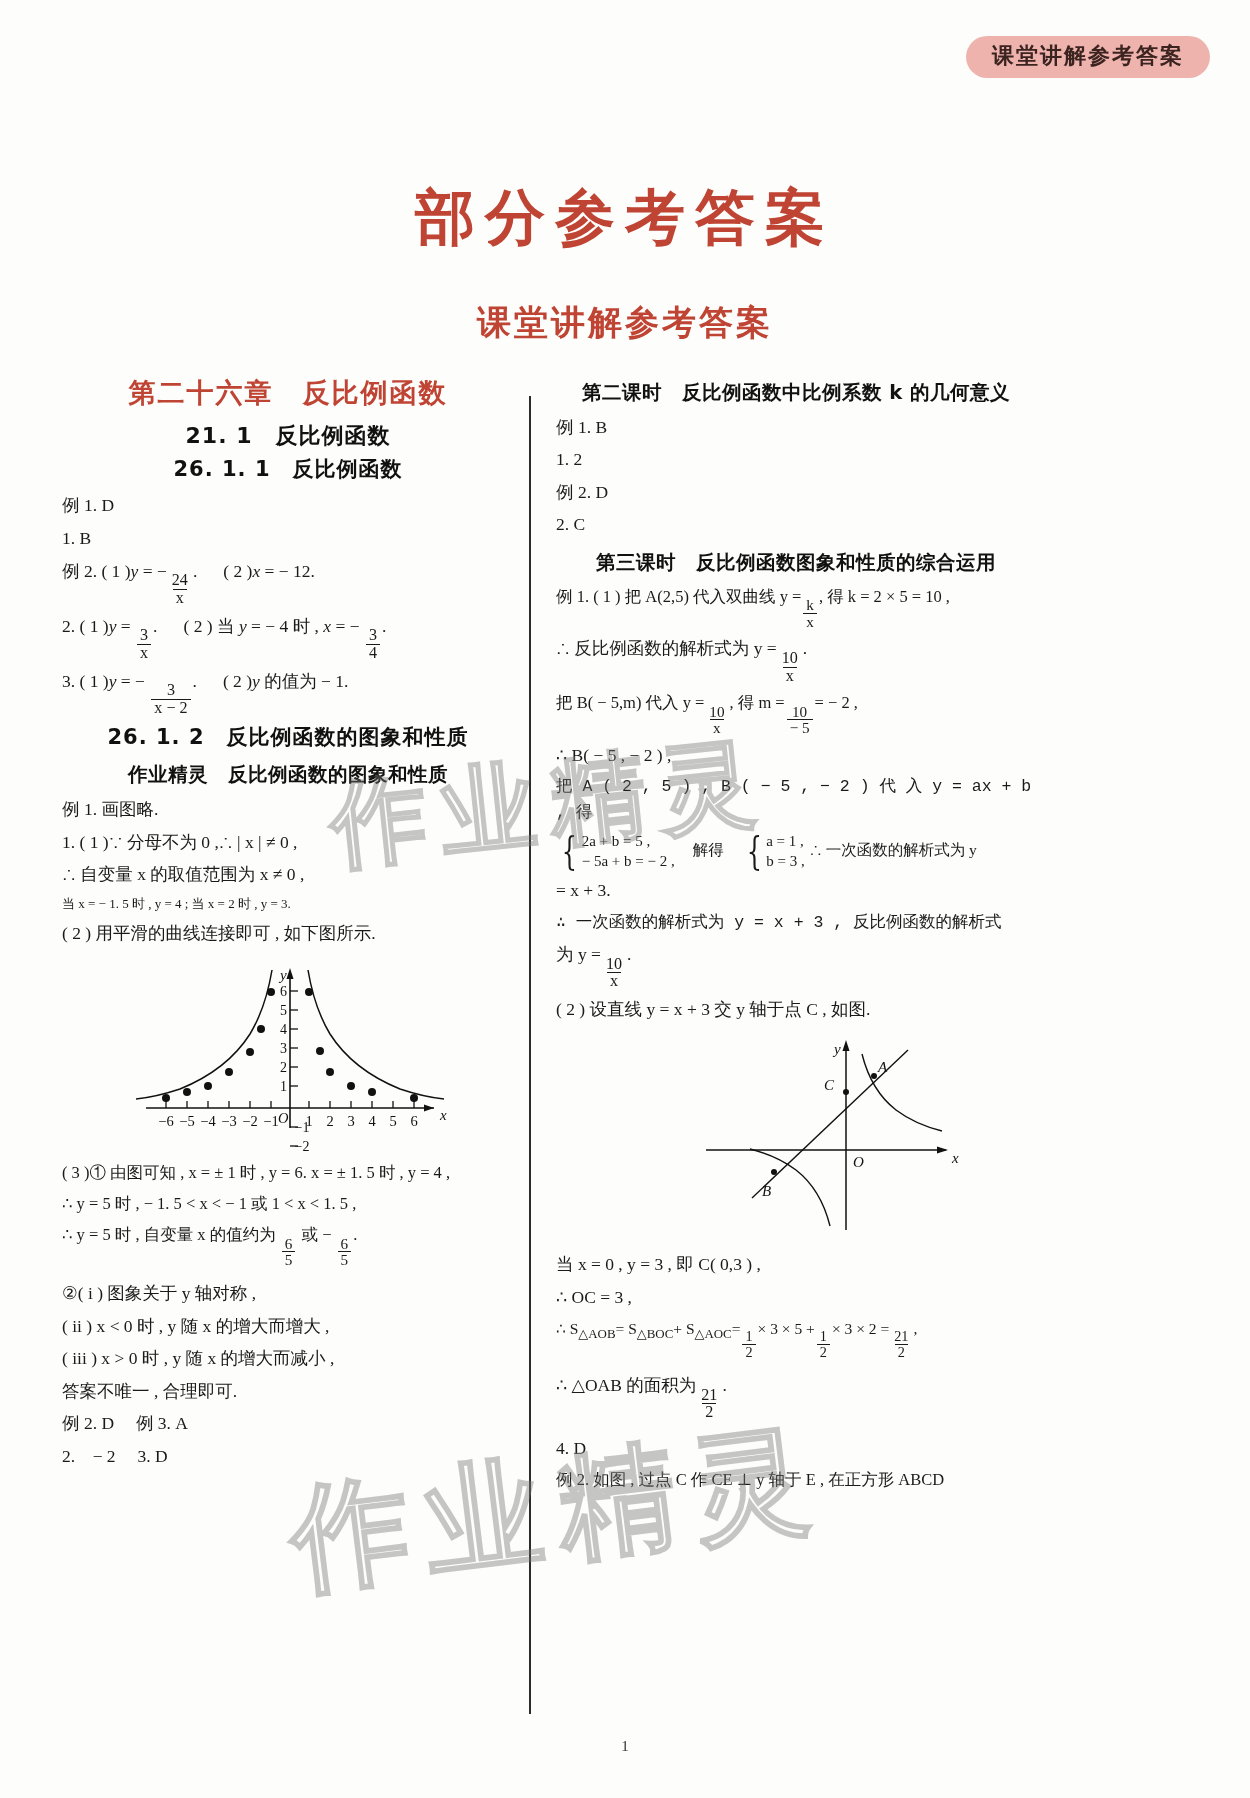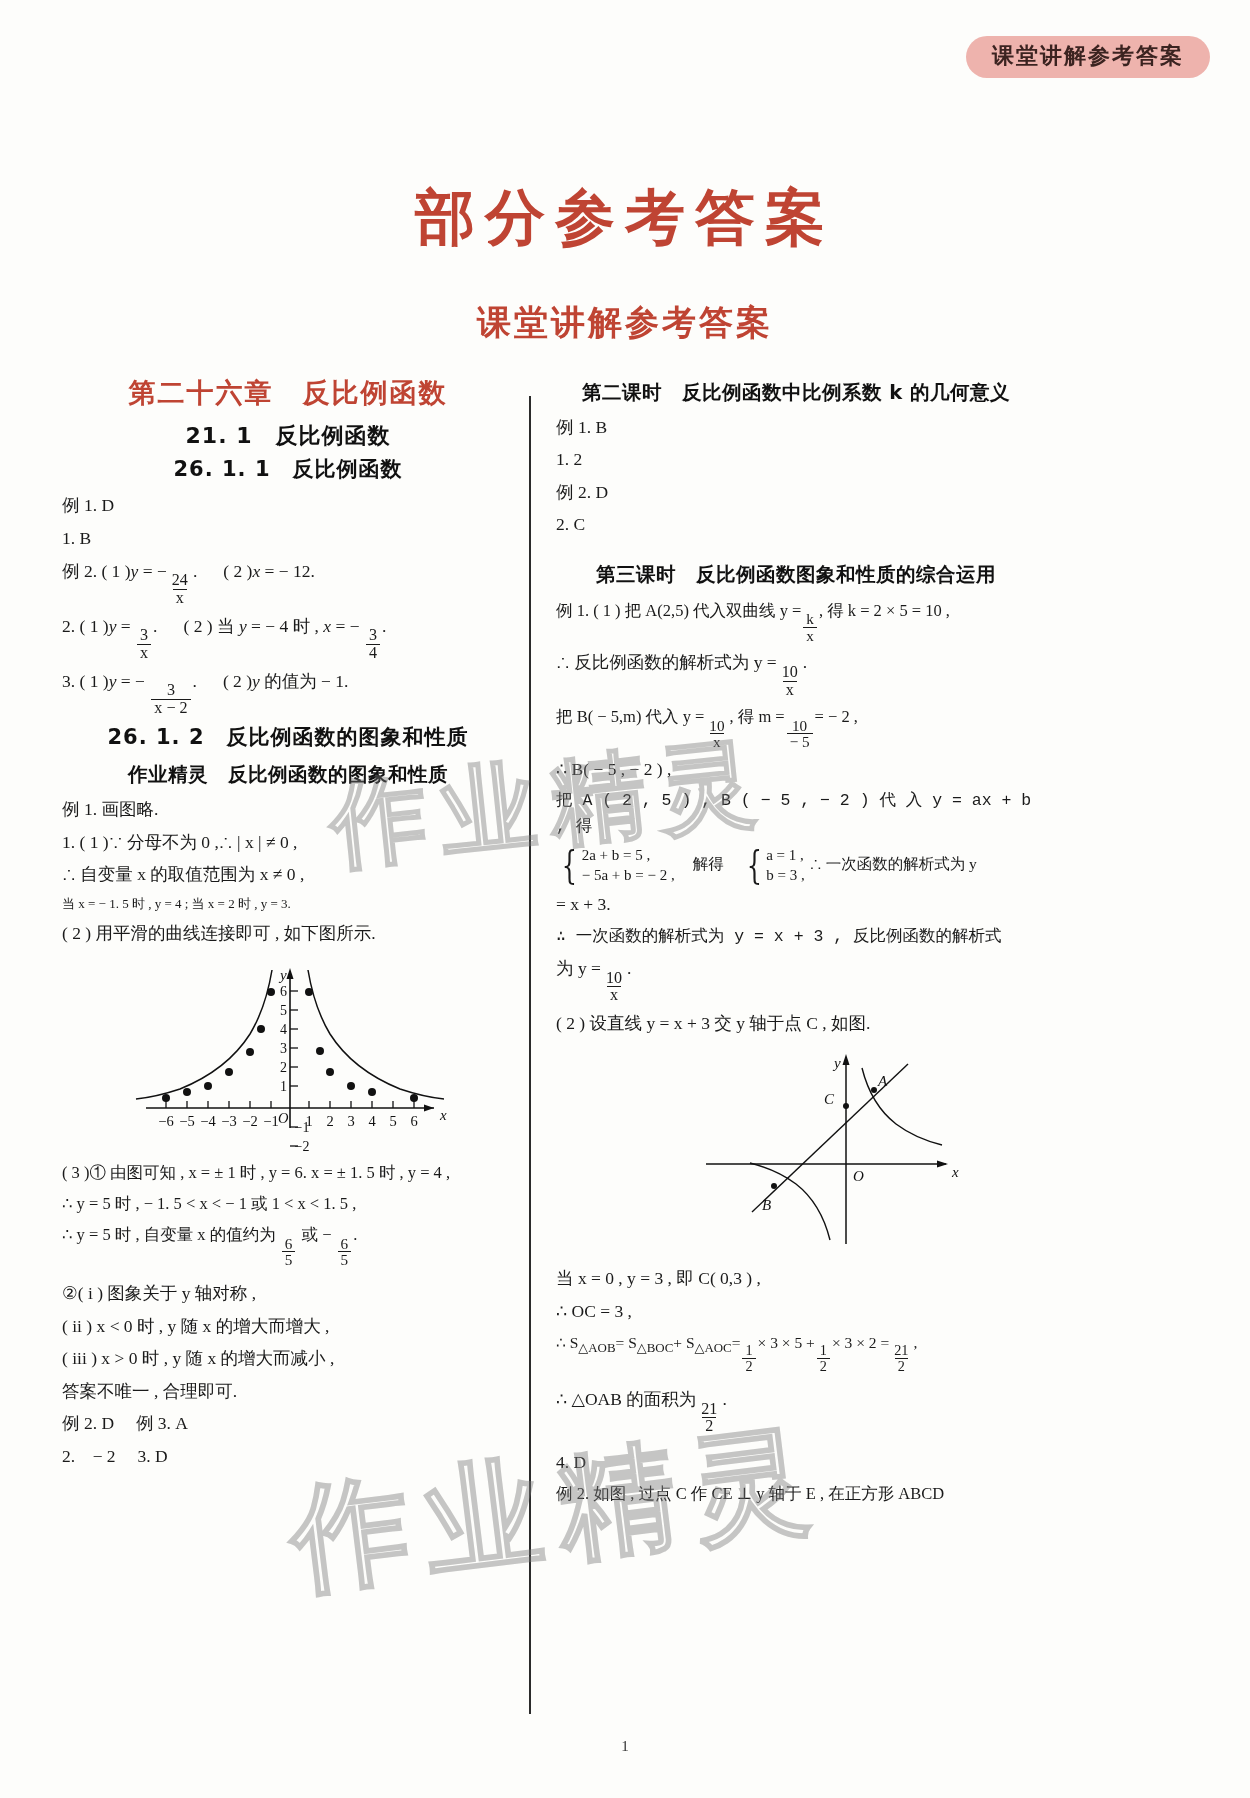--- a/index.html
+++ b/index.html
@@ -299,21 +299,21 @@
 
   <div class="col col-right">
 
     <div class="lesson-title">第二课时　反比例函数中比例系数 k 的几何意义</div>
 
     <div class="ln">例 1. B</div>
     <div class="ln">1. 2</div>
     <div class="ln">例 2. D</div>
     <div class="ln">2. C</div>
 
-    <div class="lesson-title" style="margin-top:24px;font-family:Liberation Mono, monospace;">第三课时　反比例函数图象和性质的综合运用</div>
+    <div class="lesson-title" style="margin-top:10px;">第三课时　反比例函数图象和性质的综合运用</div>
 
     <div class="ln" style="font-size:16.5px;">
       <span>例 1. ( 1 ) 把 A(2,5) 代入双曲线 y =</span><span class="frac">
           <span class="num">k</span>
           <span class="den">x</span>
         </span><span>, 得 k = 2 × 5 = 10 ,</span>
     </div>
 
     <div class="ln">
       <span>∴ 反比例函数的解析式为 y =</span><span class="frac">

